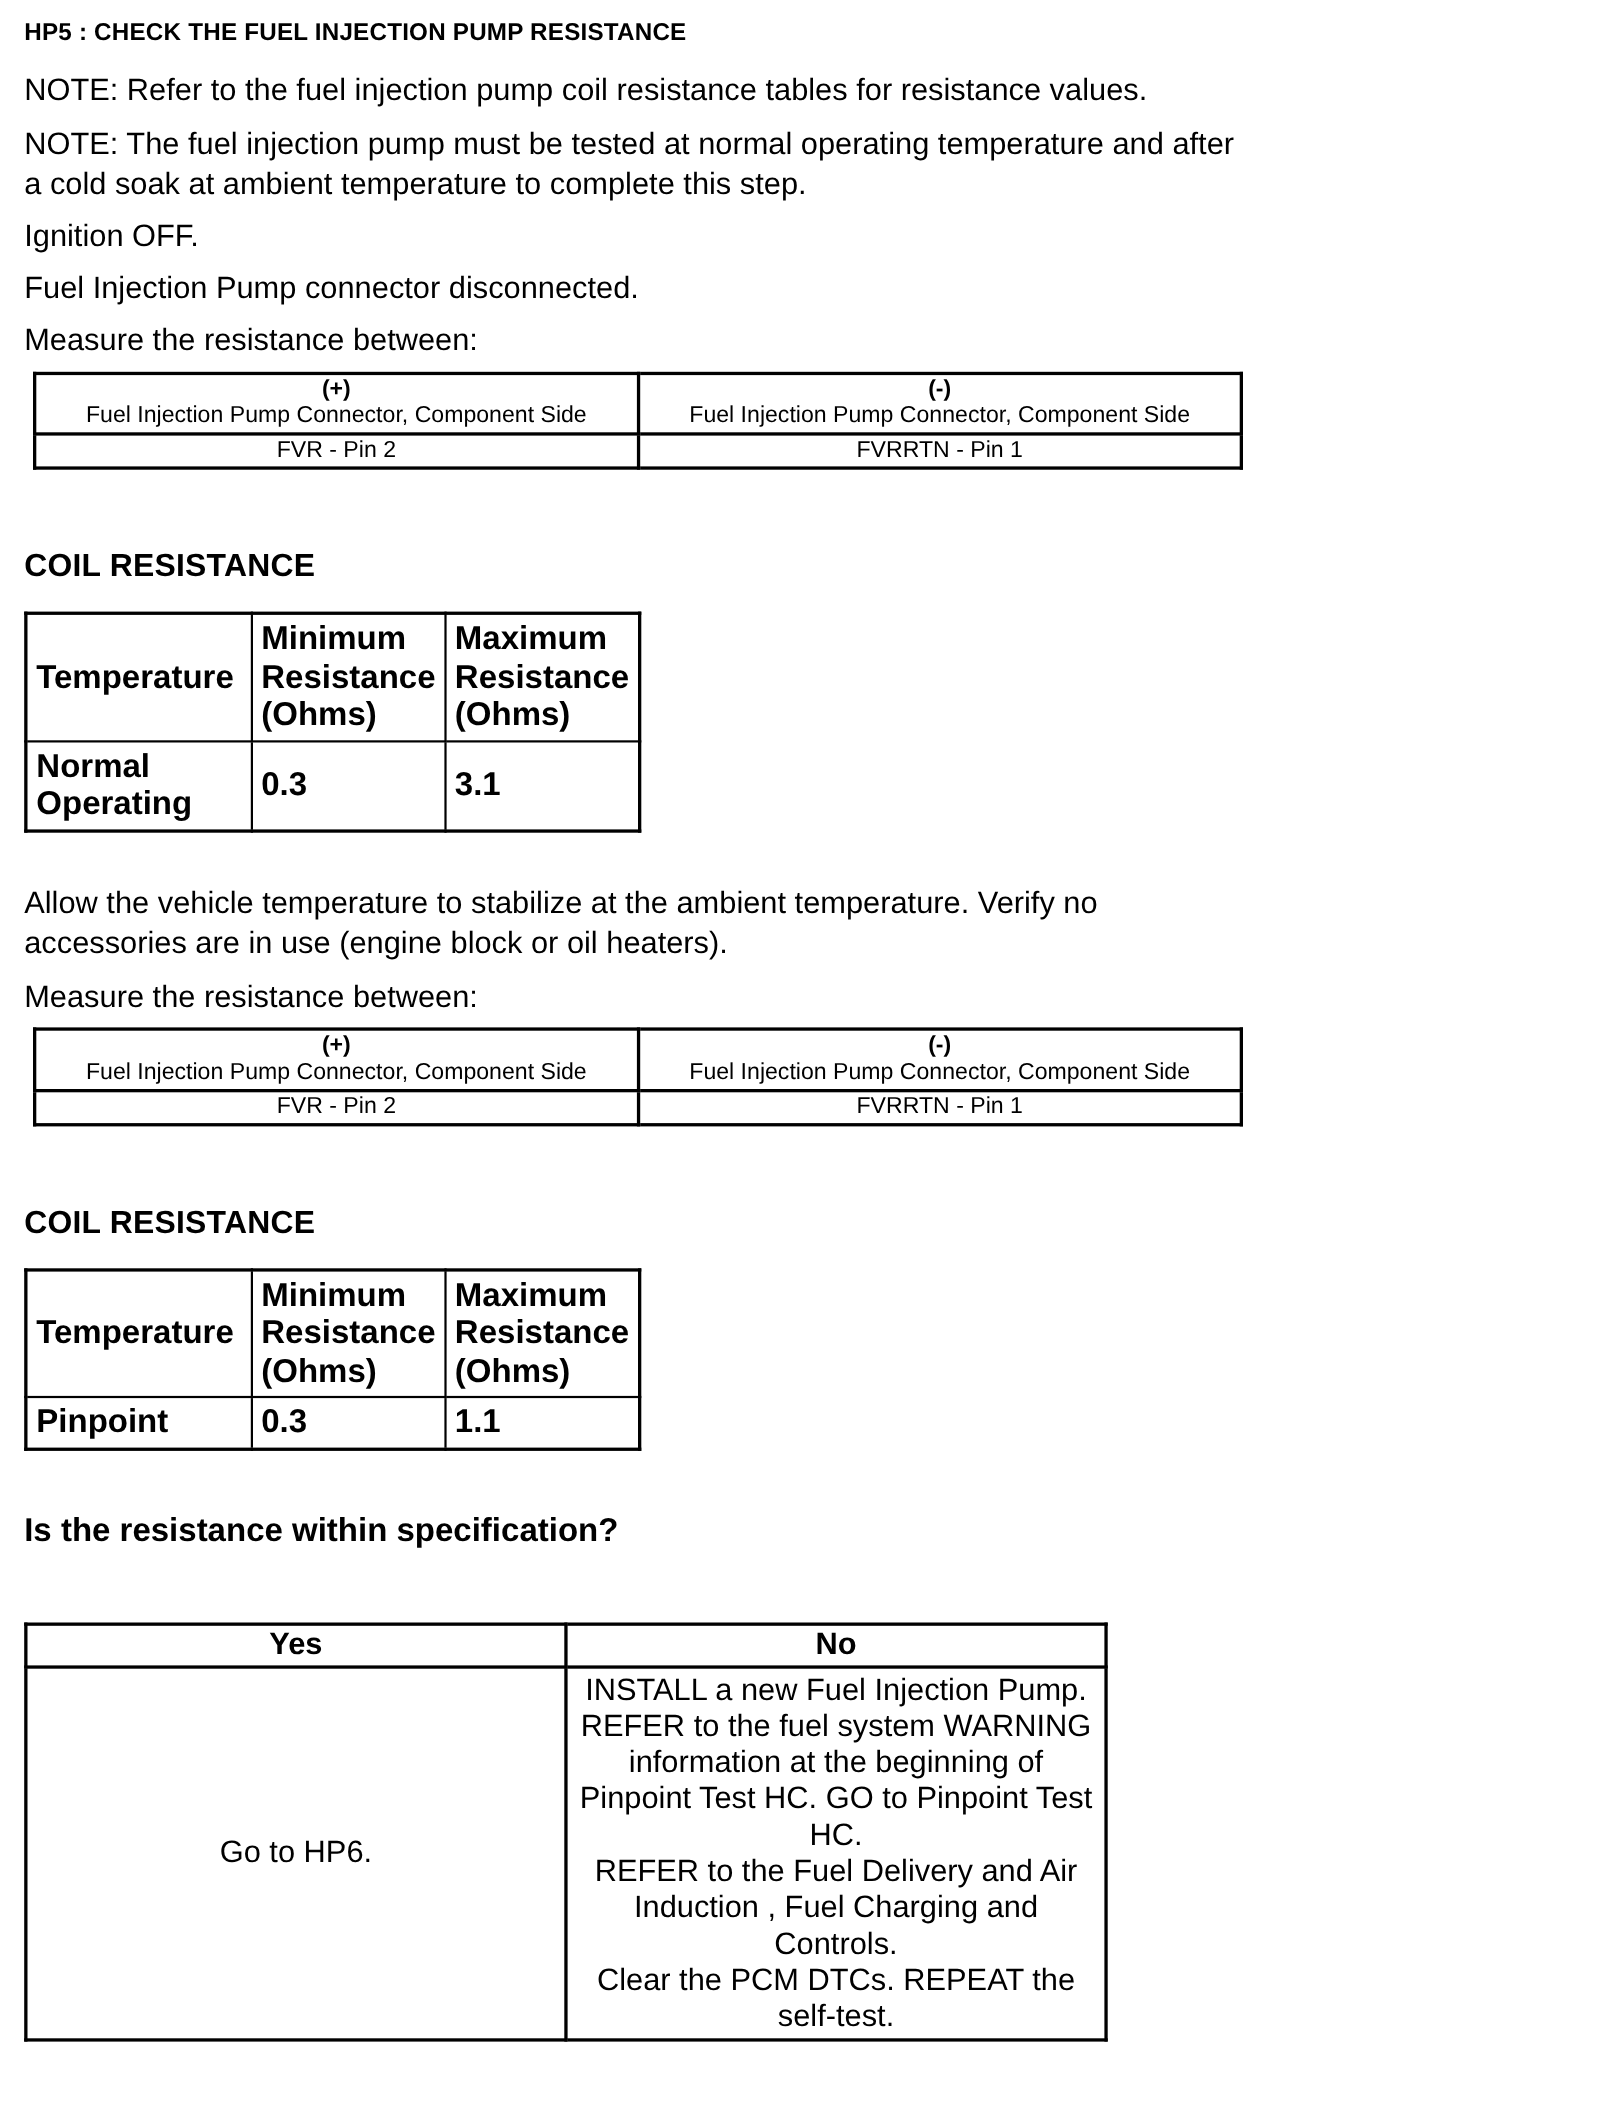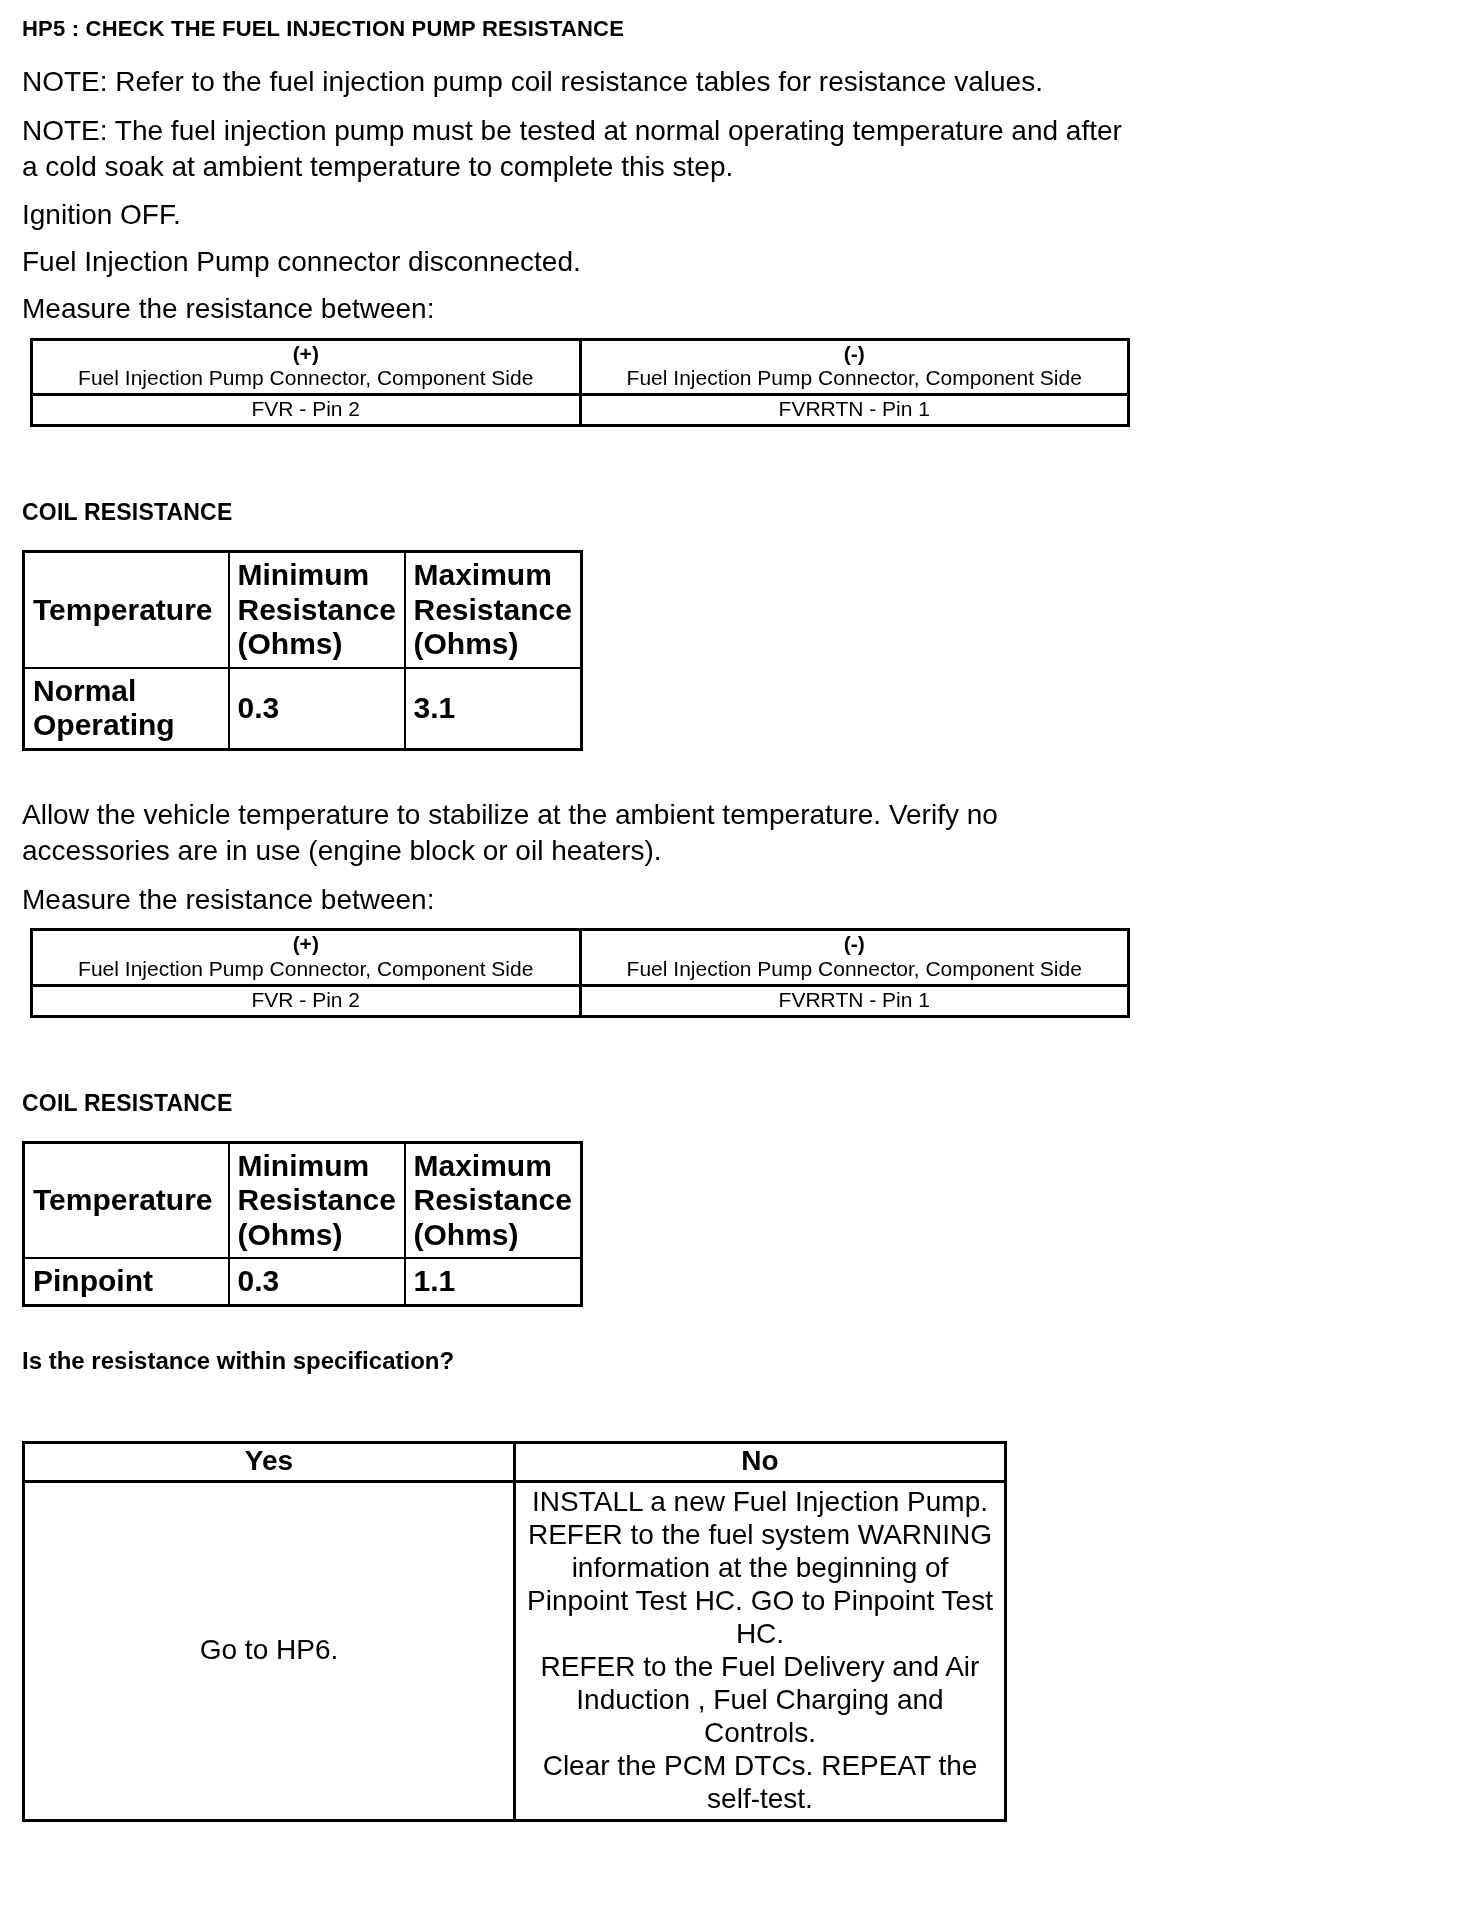--- a/index.html
+++ b/index.html
@@ -41,21 +41,21 @@
     text-align: center;
     font-size: 21px;
     font-weight: normal;
     padding: 1px 2px 3px 2px;
     line-height: 1.15;
   }
   table.measure-table .sign { font-weight: bold; }
 
   
   h2.coil-heading {
-    font-size: 23px;
+    font-size: 29px;
     font-weight: bold;
     margin-top: 72px;
     letter-spacing: 0.2px;
   }
   table.coil-table {
     border-collapse: collapse;
     table-layout: fixed;
     width: 558px;
     margin-top: 24px;
     border: 3px solid #000;
@@ -68,23 +68,23 @@
     text-align: left;
     vertical-align: middle;
     font-size: 30px;
     font-weight: bold;
     line-height: 1.15;
     padding: 5px 8px;
   }
 
   
   p.question {
-    font-size: 24px;
-    font-weight: bold;
-    margin-top: 40px;
+    font-size: 30px;
+    font-weight: bold;
+    margin-top: 56px;
   }
 
   
   table.answer-table {
     border-collapse: collapse;
     table-layout: fixed;
     width: 985px;
     margin-top: 66px;
     border: 3px solid #000;
   }

